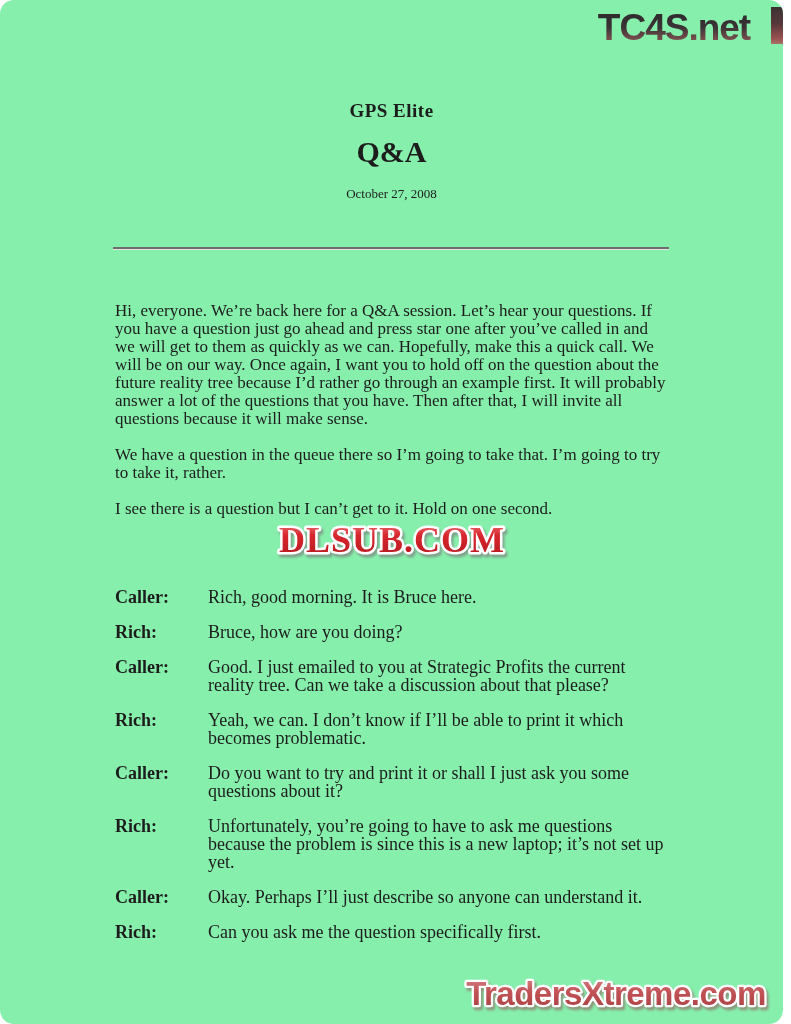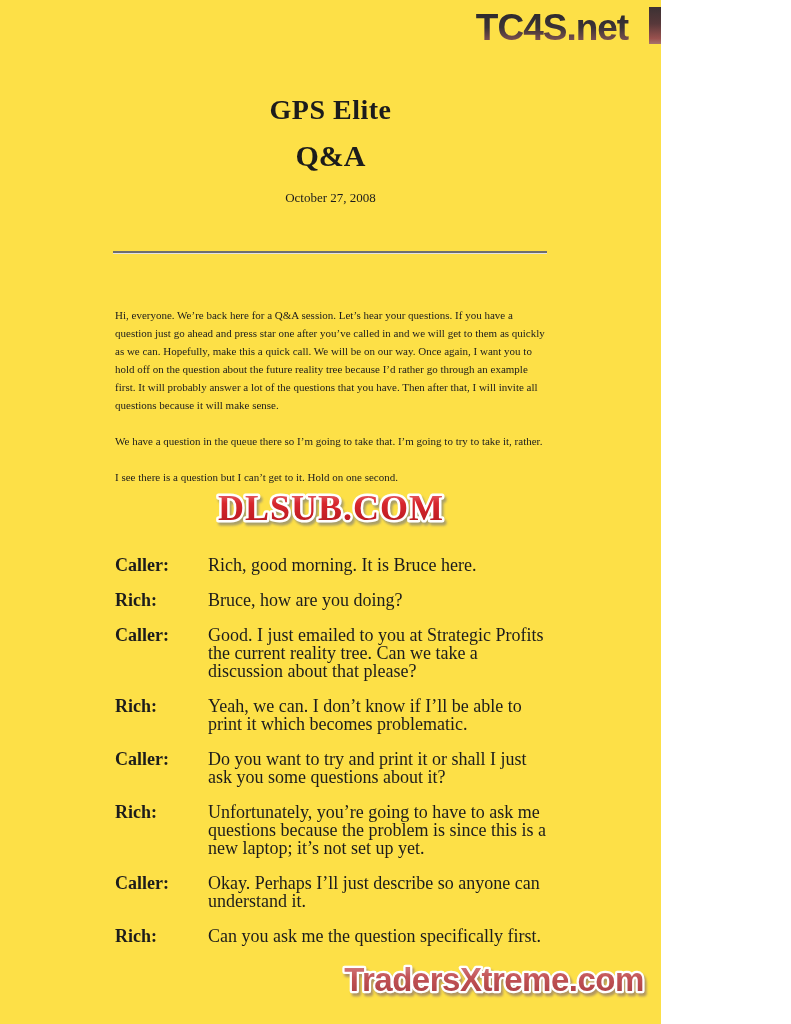--- a/index.html
+++ b/index.html
@@ -1,59 +1,60 @@
 <!DOCTYPE html>
 <html><head>
 <meta charset="utf-8">
 <style>
   html, body { margin: 0; padding: 0; background: #ffffff; }
   .page {
     position: relative;
-    width: 661px;
+    width: 783px;
     height: 1024px;
-    background: #fde047;
+    background: #86efac;
     font-family: "Liberation Serif", serif;
     color: #1c1c1c;
     overflow: hidden;
+    border-radius: 14px;
   }
 
   
   .top-logo-wrap {
     position: absolute;
     top: 3px;
     right: 0;
     display: flex;
     align-items: flex-start;
   }
   .red-bar {
     width: 12px;
     height: 37px;
     margin-top: 4px;
     margin-left: 2px;
     background: linear-gradient(180deg, #3c3133 0%, #57383a 45%, #99514e 85%, #a8736c 100%);
   }
 
   
   .title-block { padding-top: 88px; text-align: center; }
-  .title-block h1 { margin: 6px; font-size: 28px; font-weight: bold; letter-spacing: 0.5px; }
+  .title-block h1 { margin: 12px; font-size: 19px; font-weight: bold; letter-spacing: 0.5px; }
   .title-block h2 { margin: 13px 0 0 0; font-size: 30px; font-weight: bold; }
   .title-block .date { margin-top: 17px; font-size: 13px; font-weight: normal; }
 
   
   .rule {
     margin: 45px 114px 0 113px;
     height: 2px;
     background: #6e6e6e;
     border-bottom: 1px solid #e3e3e3;
   }
 
   
   .intro {
     margin: 52px 114px 0 115px;
-    font-size: 11px;
+    font-size: 17px;
     line-height: 18px;
     text-align: left;
   }
   .intro p { margin: 0 0 18px 0; }
   .intro p.last { margin-bottom: 0; }
 
   
   .dlsub-wrap { margin-top: 1px; text-align: center; height: 42px; }
   .dlsub-wrap svg { filter: drop-shadow(2px 3px 1px rgba(125,125,125,0.65)); }
 
@@ -64,21 +65,21 @@
     line-height: 18px;
   }
   .dialogue .row {
     display: grid;
     grid-template-columns: 93px 1fr;
     margin-bottom: 17px;
   }
   .dialogue .speaker { font-weight: bold; }
 
   
-  .bottom-logo { position: absolute; right: 2px; bottom: 17px; margin-top: 21px; }
+  .bottom-logo { position: absolute; right: 2px; bottom: 3px; margin-top: 21px; }
   .bottom-logo svg { filter: drop-shadow(2px 3px 1px rgba(145,120,108,0.7)); }
 </style>
 </head>
 <body>
 
 <div class="page">
 
   <div class="top-logo-wrap">
     <svg width="190" height="46" viewBox="0 0 190 46">
       <defs>

